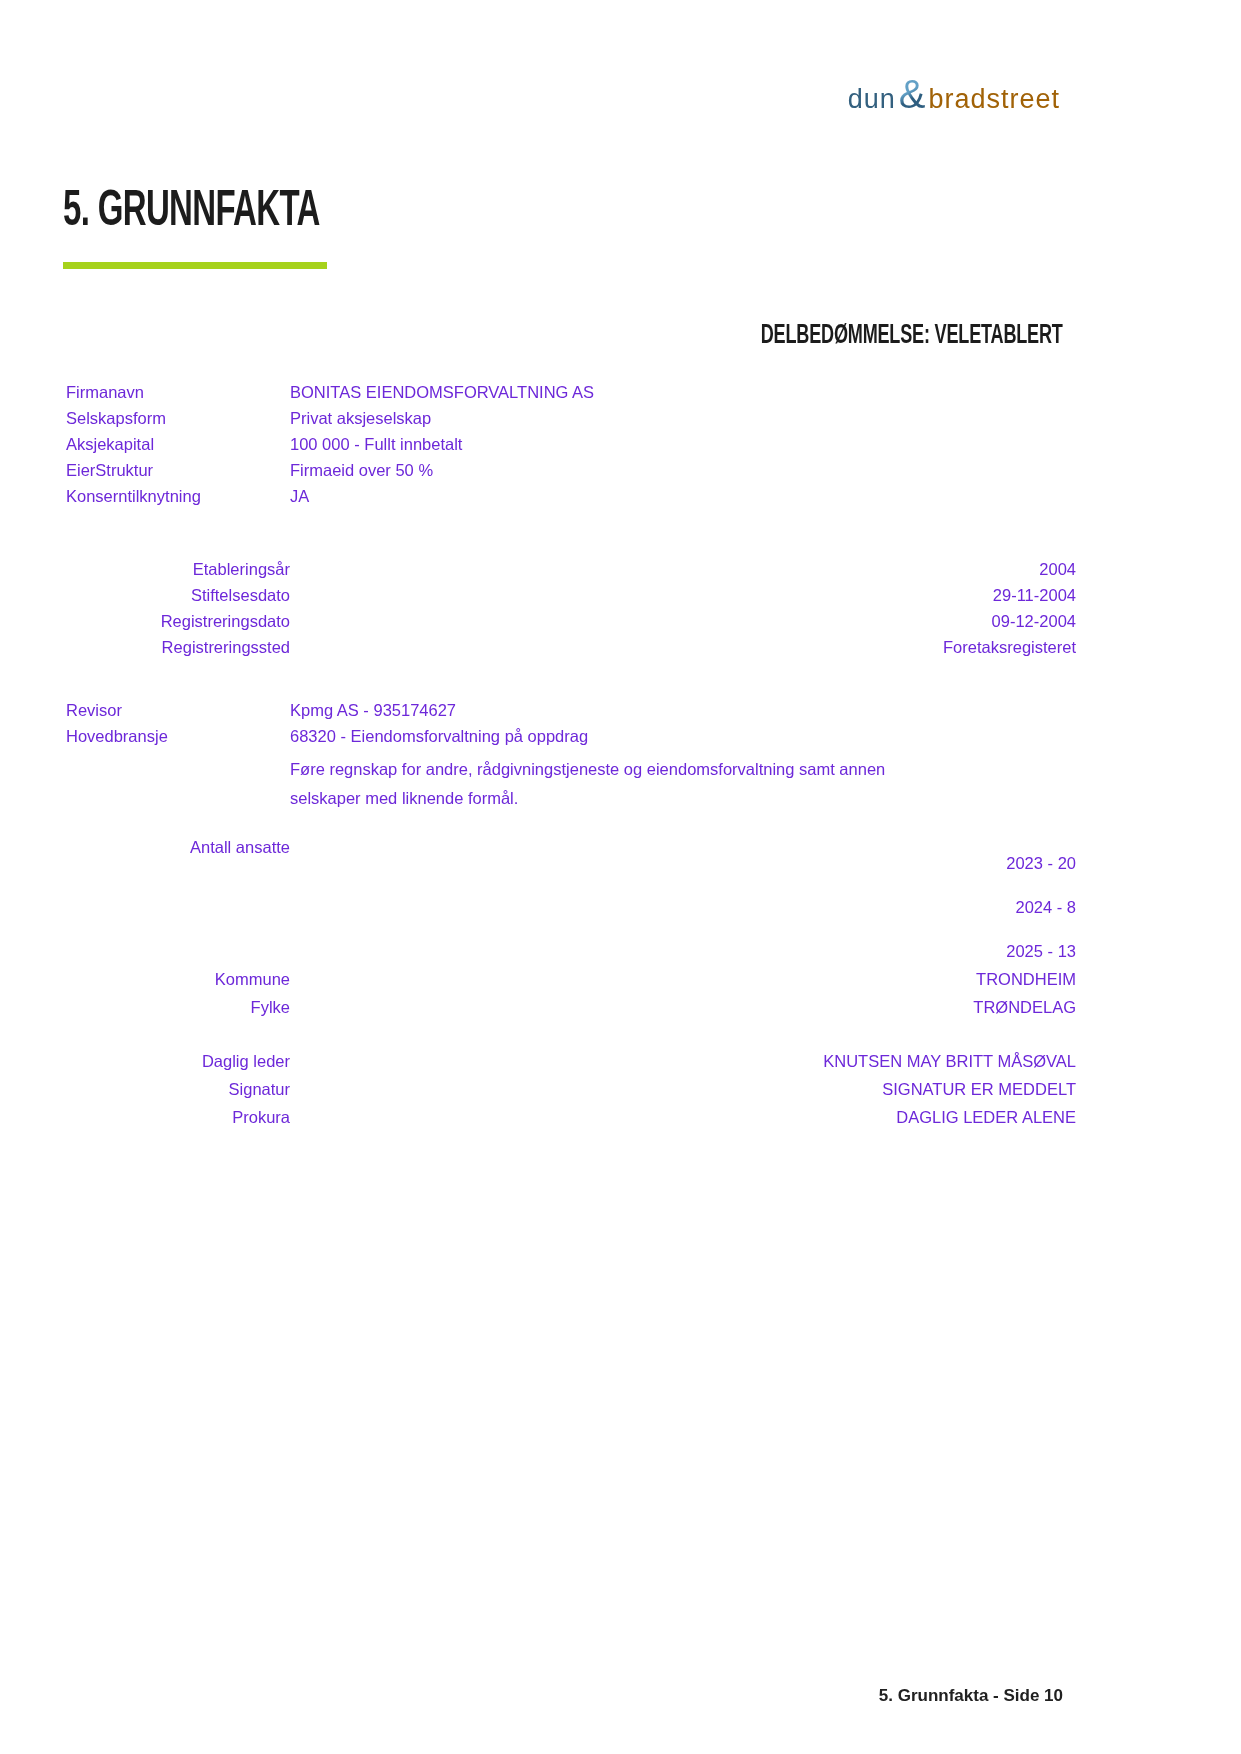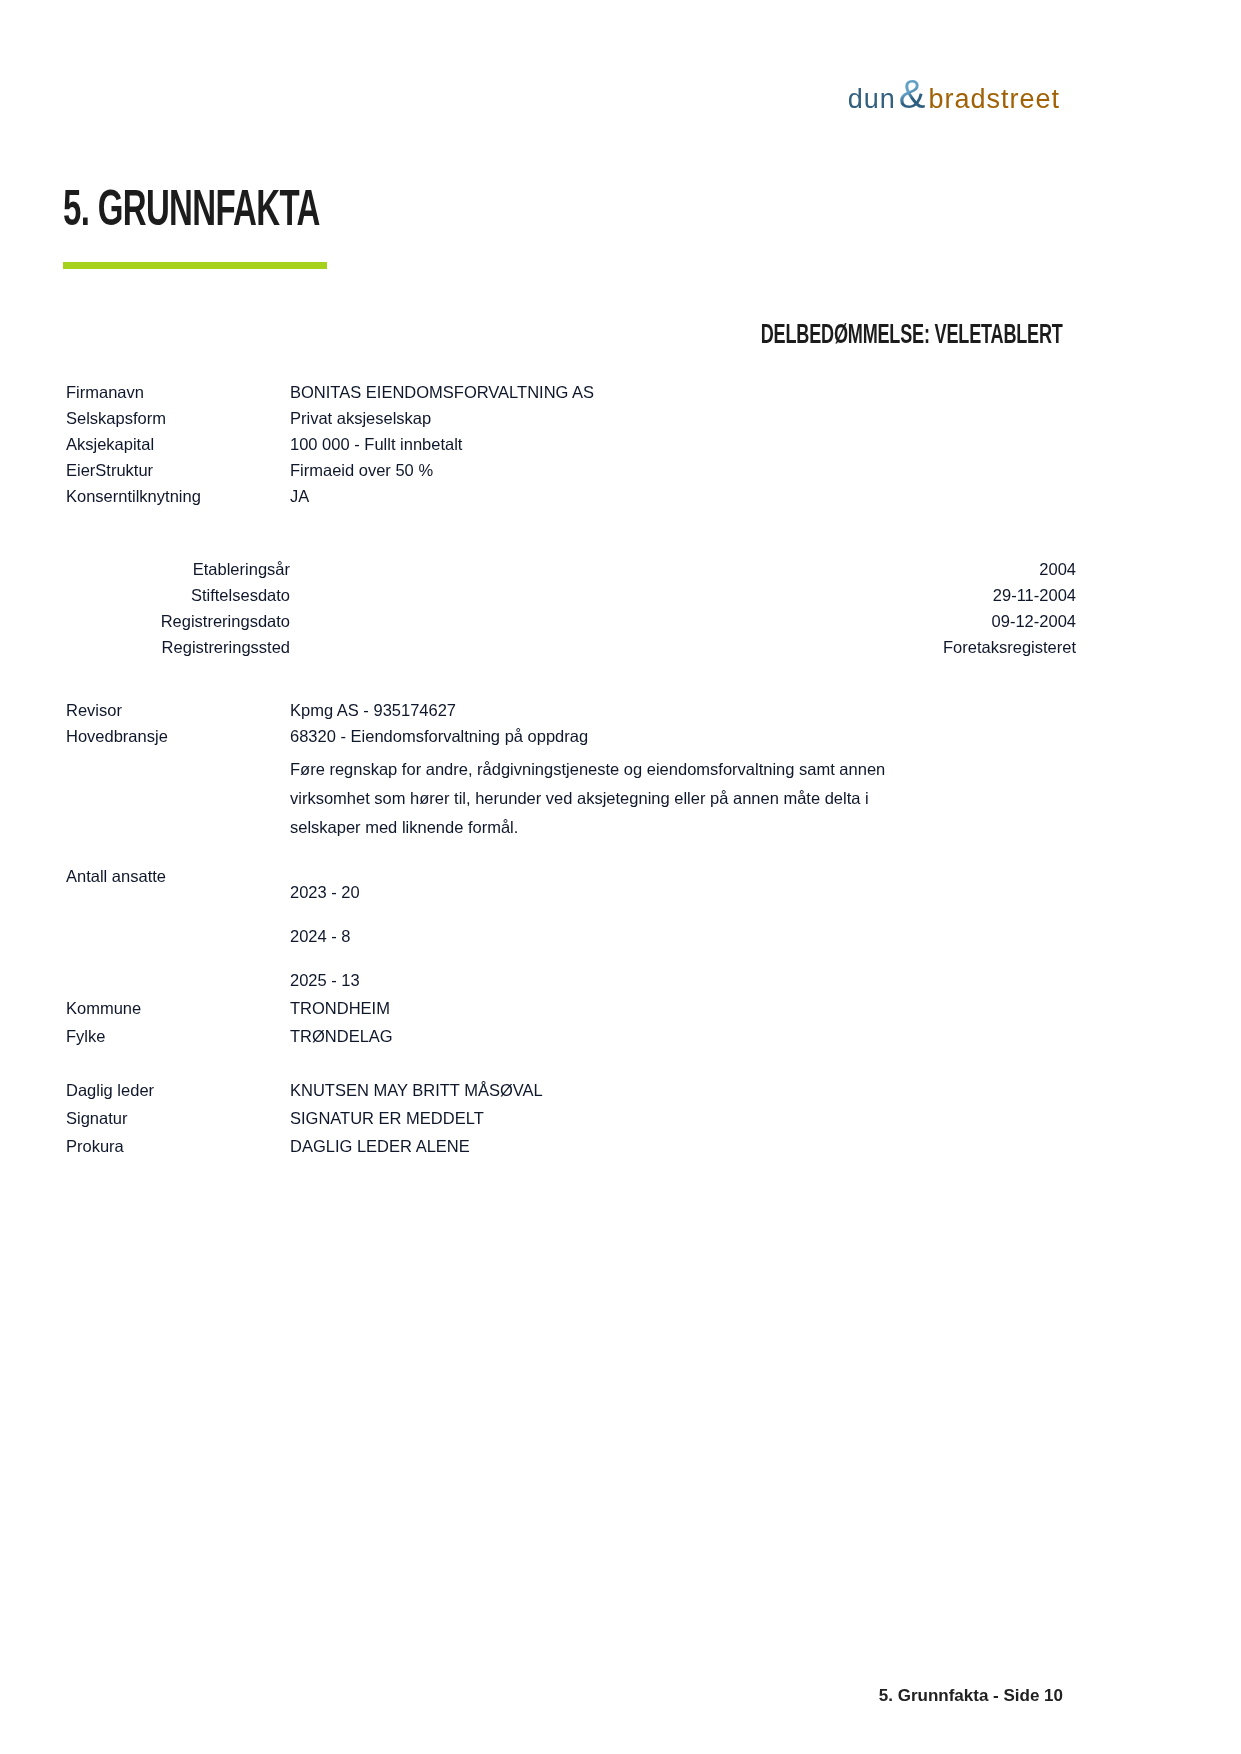--- a/index.html
+++ b/index.html
@@ -43,29 +43,29 @@
   .assessment{
     position:absolute;right:178px;top:321px;
     font-size:27px;font-weight:700;line-height:1.0;
     letter-spacing:-0.3px;color:#1c1c1c;
     transform:scaleX(0.67);transform-origin:100% 0;
     white-space:nowrap;
   }
   
   .facts{
     position:absolute;left:66px;top:379px;width:1010px;
-    font-size:16.5px;color:#0f172a;
+    font-size:16.5px;color:#6d28d9;
   }
   .row{display:flex;line-height:26px;}
   .row .label{width:224px;flex:none;}
   .row .value{flex:1;}
   .group-registration{margin-top:47px;text-align:right;}
   .group-industry{margin-top:37px;}
   .business-desc{margin-left:224px;line-height:29px;margin-top:6px;margin-bottom:20px;width:710px;}
-  .lh28 .row, .row.lh28{line-height:28px;}
+  .lh28 .row, .row.lh28{line-height:28px;text-align:right;}
   .value-multiline div{line-height:28px;margin-top:16px;}
   .group-management{margin-top:26px;}
   
   .page-footer{
     position:absolute;right:178px;top:1686px;
     font-size:17px;color:#212121;white-space:nowrap;font-weight:bold;
   }
 </style>
 </head>
 <body>
@@ -131,21 +131,20 @@
       <div class="row">
         <div class="label">Revisor</div>
         <div class="value">Kpmg AS - 935174627</div>
       </div>
       <div class="row">
         <div class="label">Hovedbransje</div>
         <div class="value">68320 - Eiendomsforvaltning på oppdrag</div>
       </div>
       <div class="business-desc">
         <div>Føre regnskap for andre, rådgivningstjeneste og eiendomsforvaltning samt annen</div>
-        <div>virksomhet som hører til, herunder ved aksjetegning eller på annen måte delta i</div>
         <div>selskaper med liknende formål.</div>
       </div>
     </div>
 
     <div class="lh28">
       <div class="row lh28">
         <div class="label">Antall ansatte</div>
         <div class="value value-multiline">
           <div>2023 - 20</div>
           <div>2024 - 8</div>

